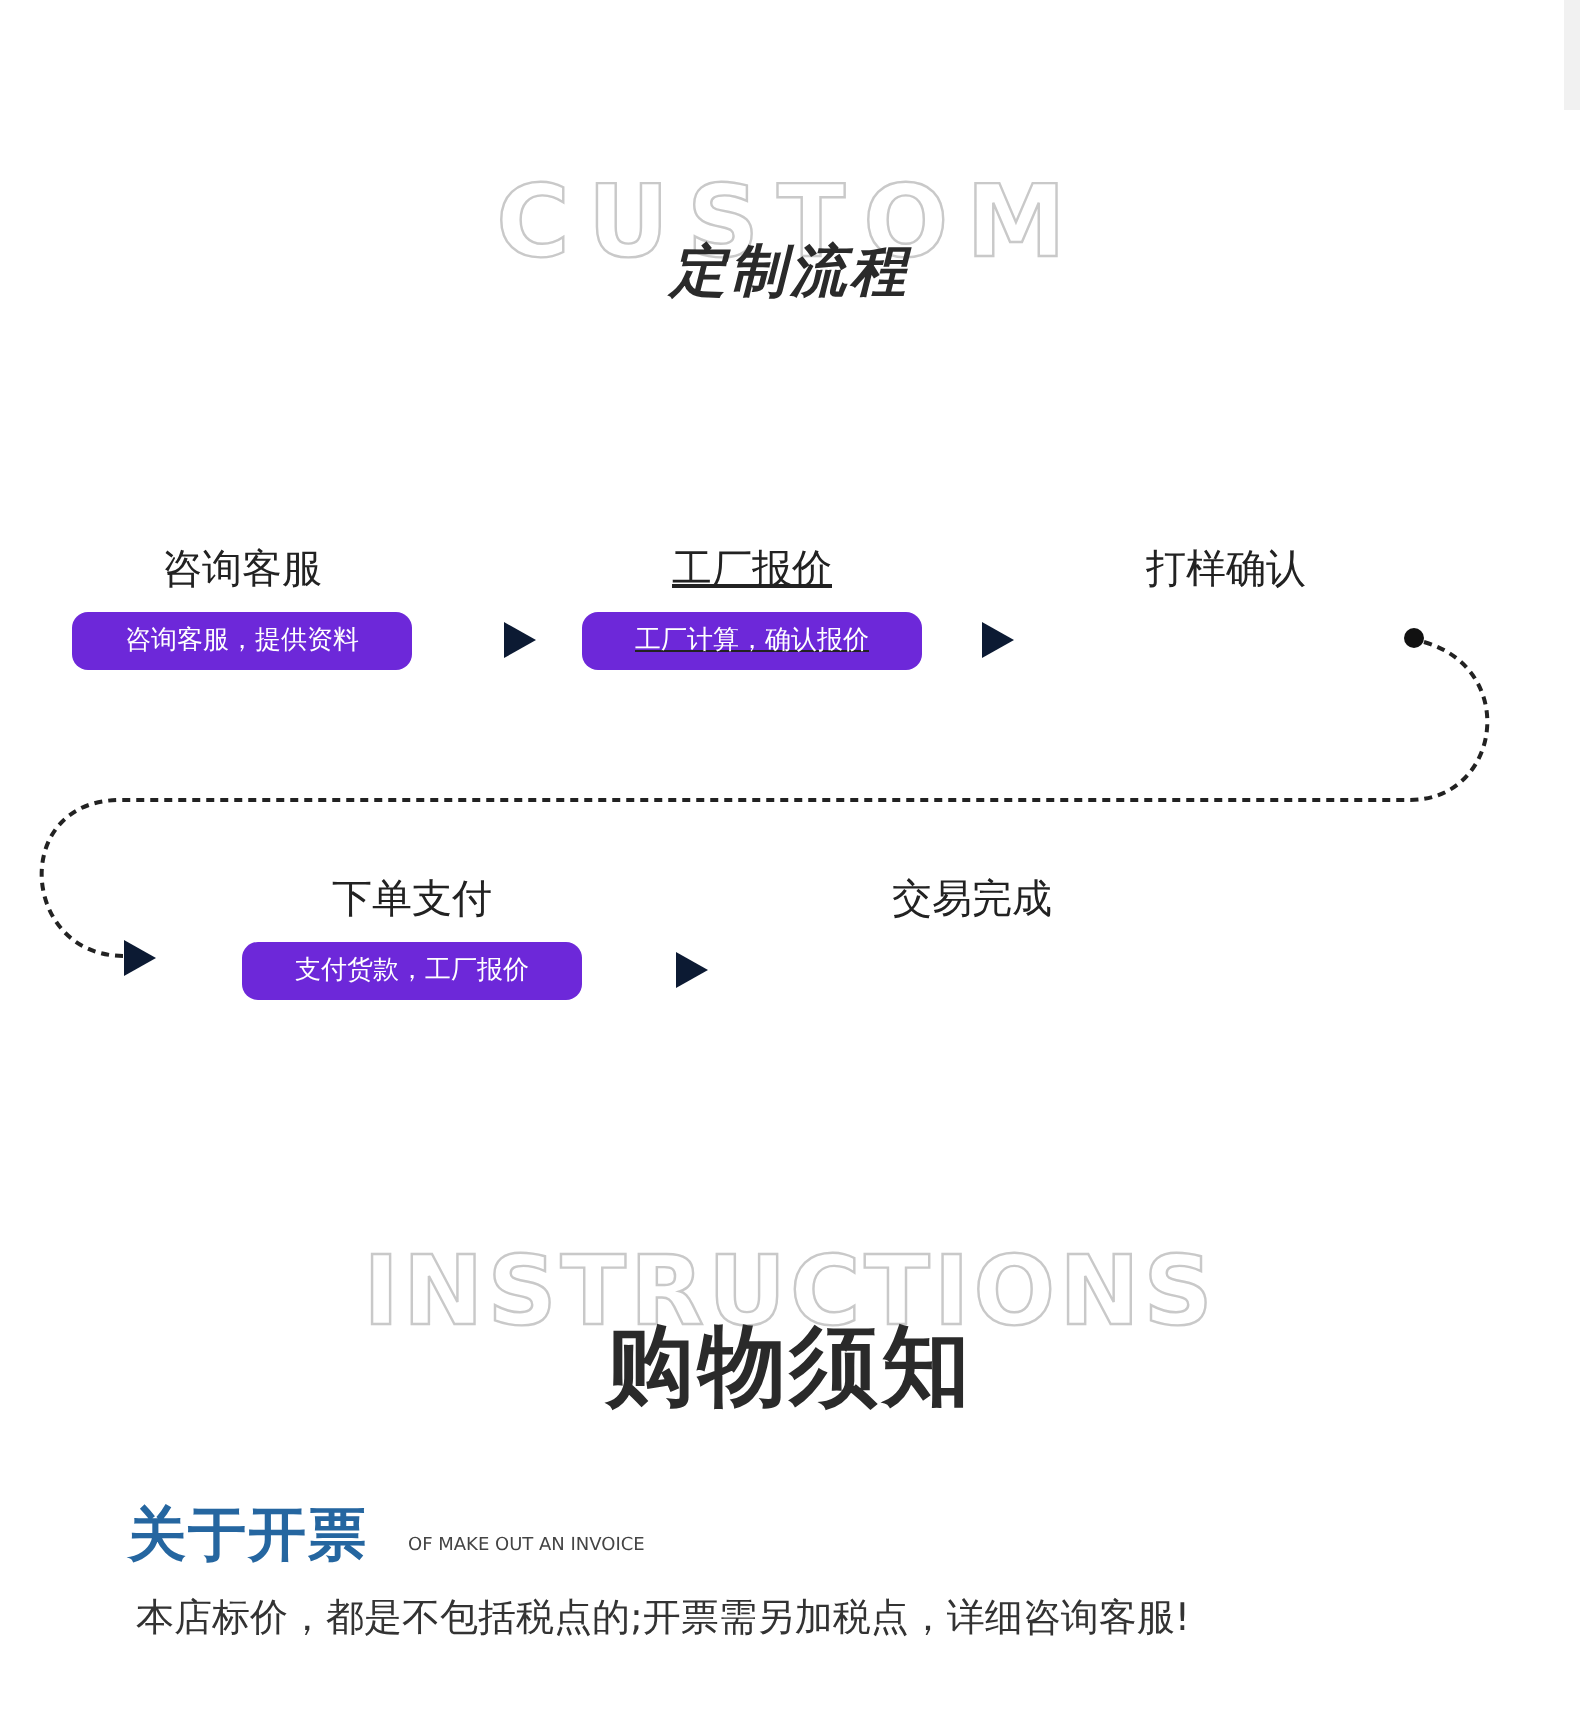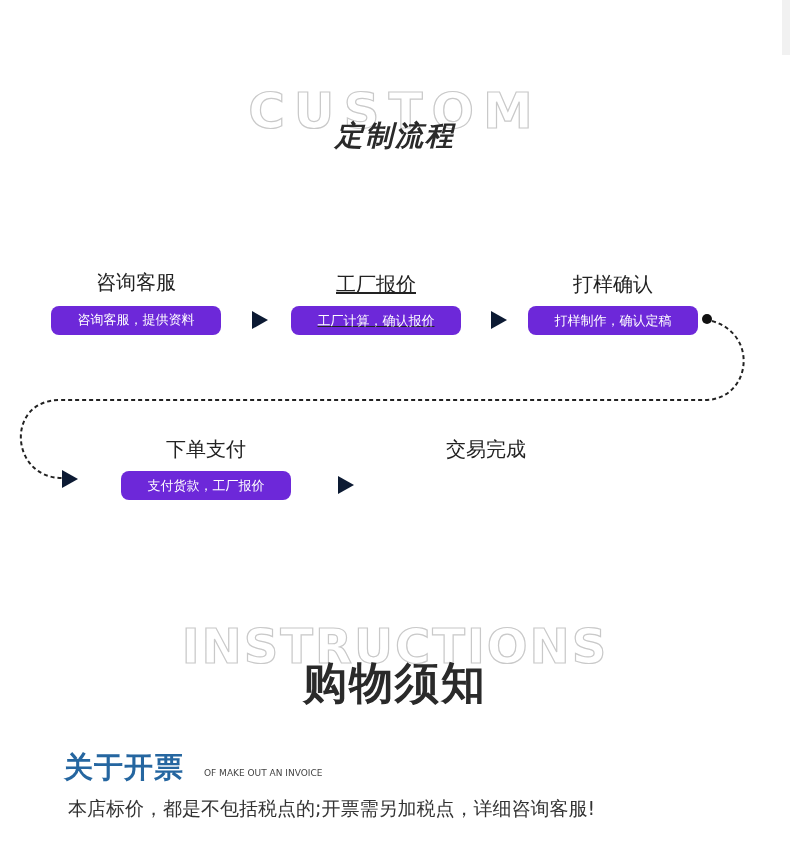--- a/index.html
+++ b/index.html
@@ -59,35 +59,34 @@
 <div class="section-head" id="custom-head">
   <div class="outline-word">CUSTOM</div>
   <div class="cn-title">定制流程</div>
 </div>
 
 <svg class="path-svg" width="790" height="861">
   <circle cx="707" cy="319" r="5" fill="#111"></circle>
   <path d="M 712 321 C 760 335, 750 400, 705 400 L 60 400 C 5 400, 10 478, 62 478" fill="none" stroke="#222" stroke-width="2" stroke-dasharray="4,3"></path>
 </svg>
 
-<div class="step" style="left:51px; top:270px;font-family:Liberation Mono, monospace;">
+<div class="step" style="left:36px; top:270px;">
   <div class="step-title">咨询客服</div>
   <span class="step-pill">咨询客服，提供资料</span>
 </div>
 <div class="arrow" style="left:252px; top:311px;"></div>
 
 <div class="step" style="left:291px; top:270px;text-decoration:underline;">
   <div class="step-title">工厂报价</div>
   <span class="step-pill">工厂计算，确认报价</span>
 </div>
 <div class="arrow" style="left:491px; top:311px;"></div>
 
 <div class="step" style="left:528px; top:270px;">
   <div class="step-title">打样确认</div>
-  <span class="step-pill">打样制作，确认定稿</span>
 </div>
 
 <div class="arrow" style="left:62px; top:470px;"></div>
 
 <div class="step" style="left:121px; top:435px;">
   <div class="step-title">下单支付</div>
   <span class="step-pill">支付货款，工厂报价</span>
 </div>
 <div class="arrow" style="left:338px; top:476px;"></div>
 

